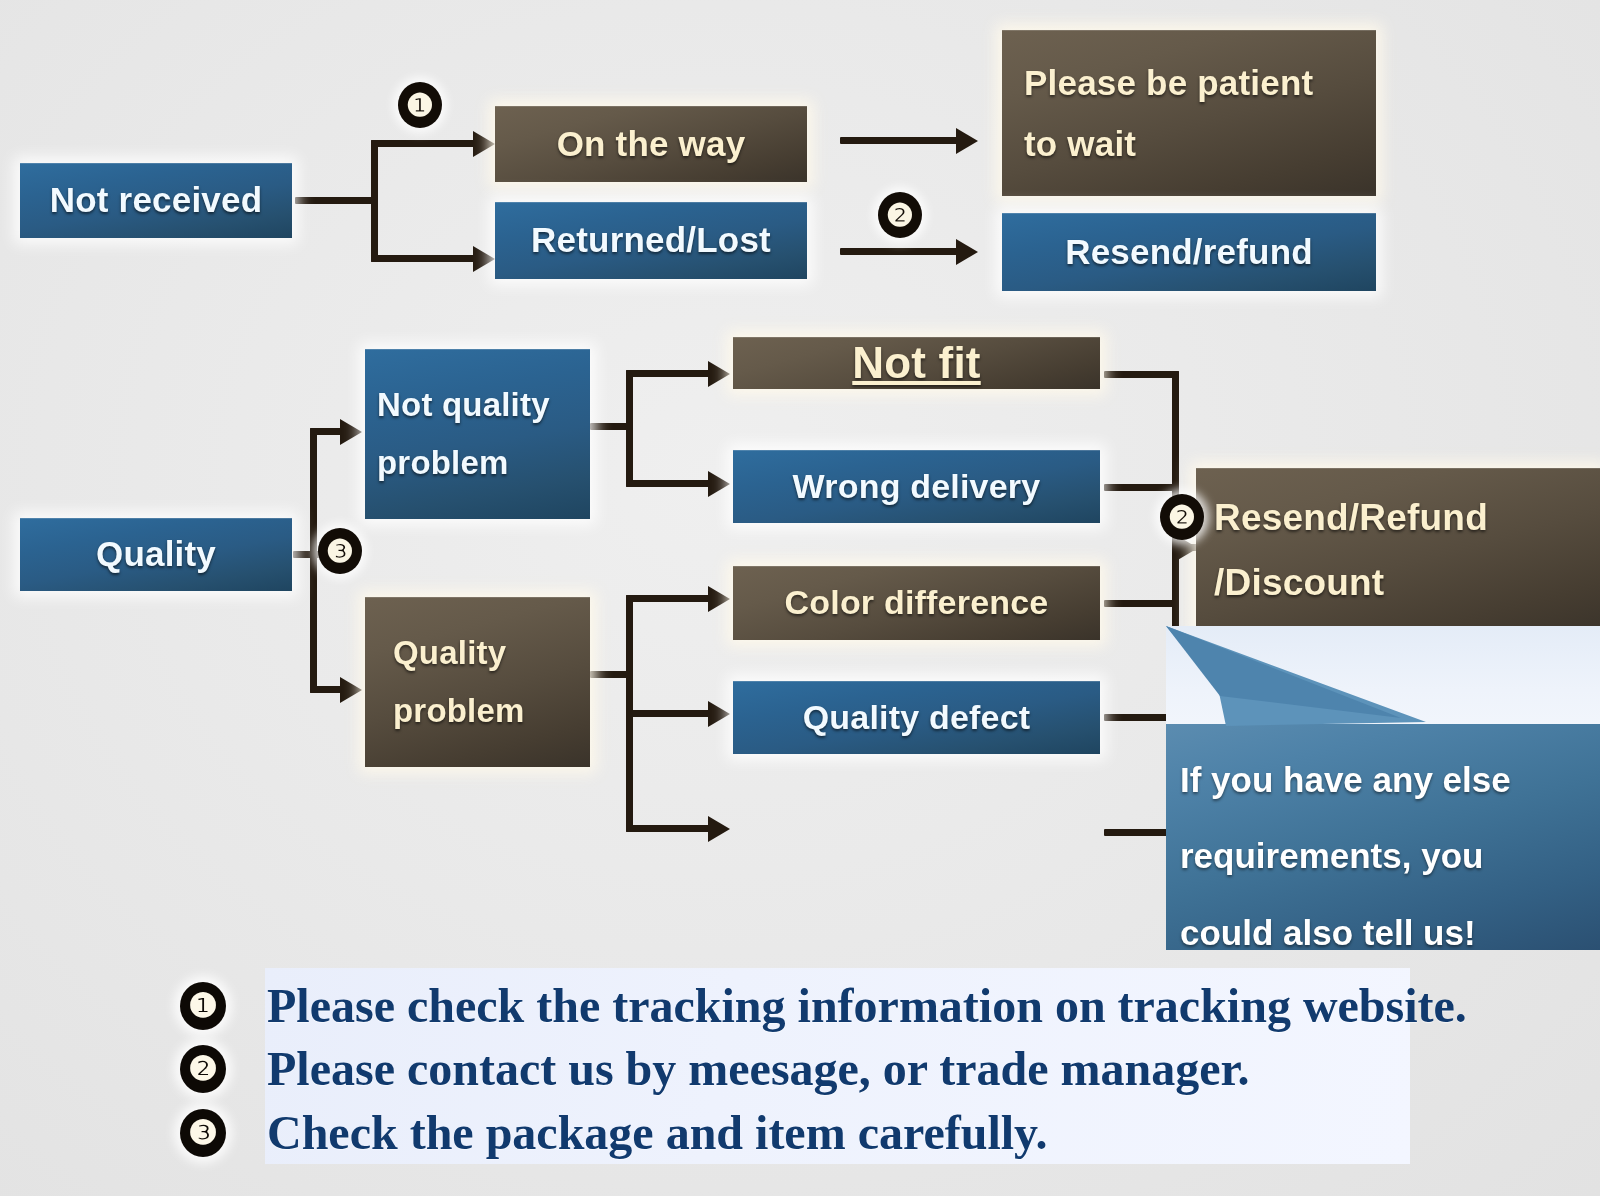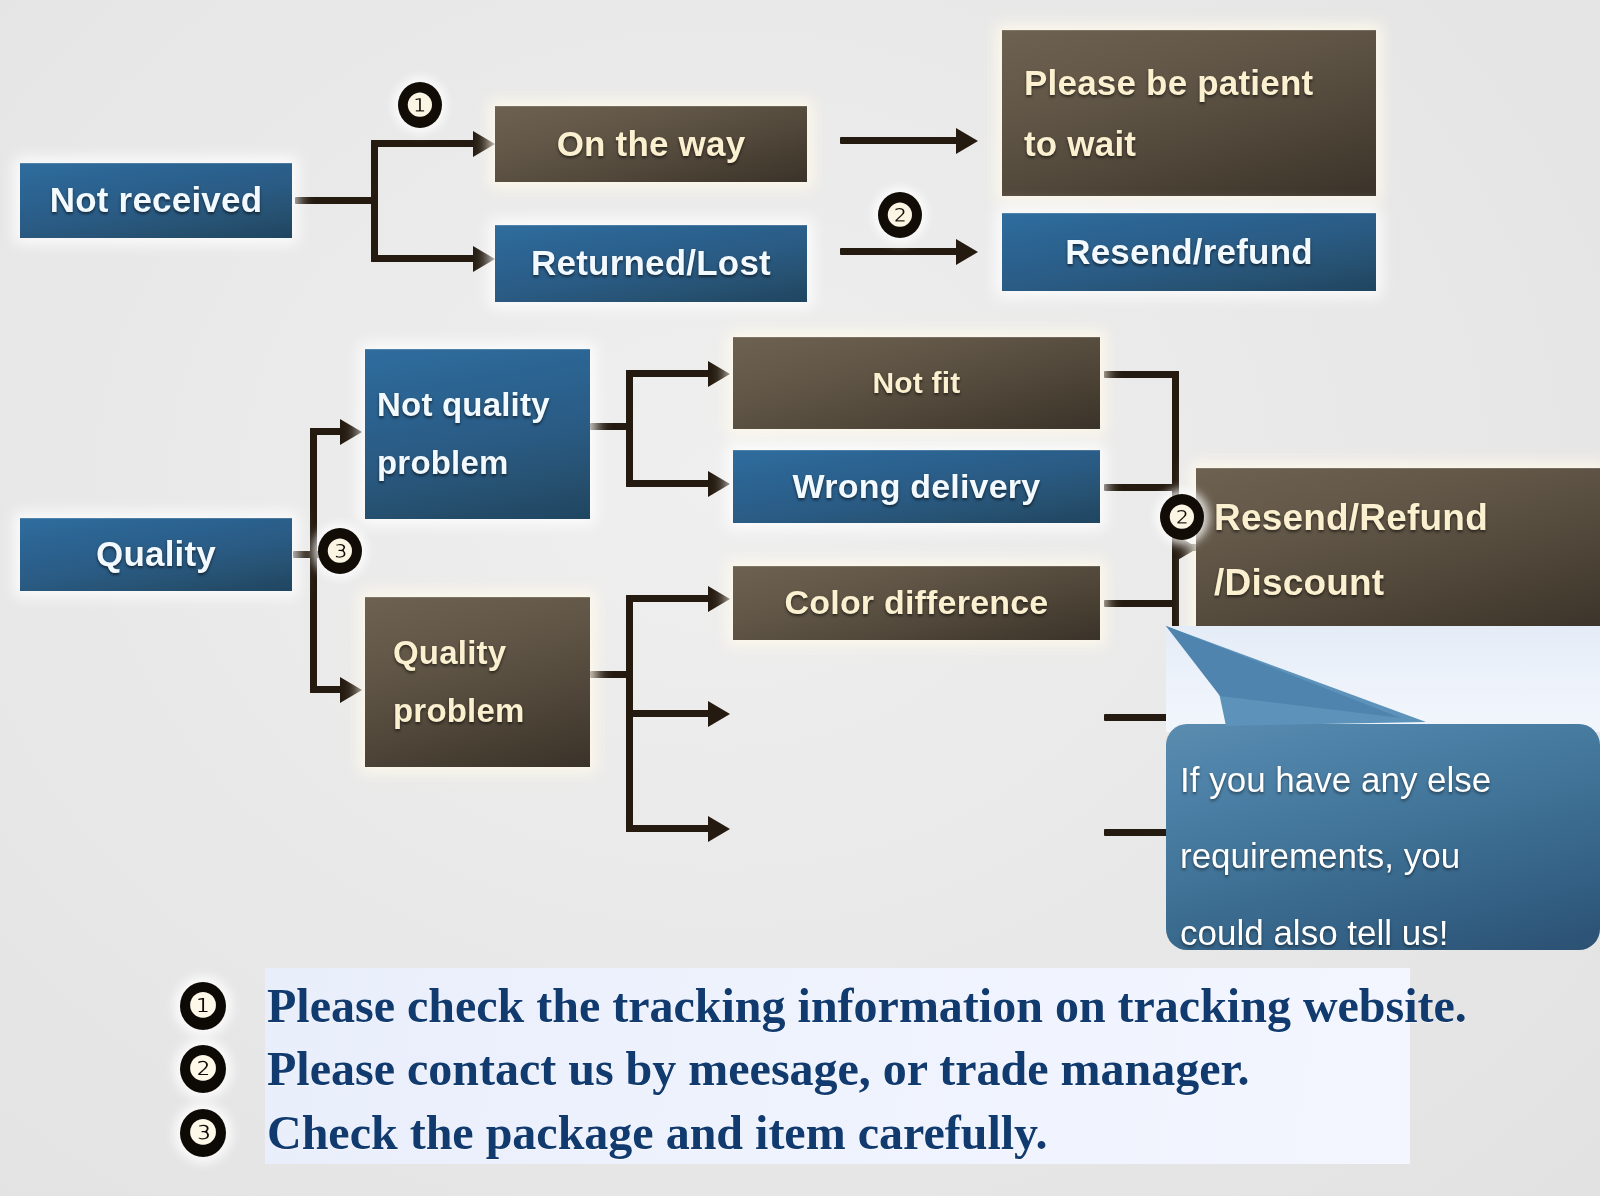--- a/index.html
+++ b/index.html
@@ -80,25 +80,24 @@
     box-shadow: 0 0 10px 5px rgba(255,255,255,0.8);
   }
 
   
   #callout-wrap { position: absolute; z-index: 7; }
   .callout-body {
     position: absolute;
     box-sizing: border-box;
     background: linear-gradient(165deg, #5b8cb0 0%, #4e82a8 20%, #3f7296 50%, #336084 78%, #2b5072 100%);
     color: #ffffff;
-    font-weight: normal;
+    font-weight: bold;
     text-shadow: 0 2px 3px rgba(0,0,0,0.45);
     padding: 18px 0 14px 14px;
     line-height: 2.18;
-    border-radius: 21px;
   }
   .callout-tail {
     position: absolute;
     z-index: 8;
   }
 
   
   #legend-panel {
     position: absolute;
     background: linear-gradient(100deg, #e9eefb 0%, #eef2fd 40%, #f3f6ff 100%);
@@ -152,21 +151,21 @@
 
   <div class="ln h" style="left:371px; top:255px; width:108px;"></div>
   <div class="arrowhead" style="left:473px; top:246px;"></div>
 
   <div class="marker" style="left:398px; top:82px;">❶</div>
 
   <div class="node brown ctr" style="left:495px; top:106px; width:312px; height:76px; font-size:35px;">
     <span class="txt">On the way</span>
   </div>
 
-  <div class="node blue ctr" style="left:495px; top:225px; width:312px; height:77px; font-size:35px;">
+  <div class="node blue ctr" style="left:495px; top:202px; width:312px; height:77px; font-size:35px;">
     <span class="txt">Returned/Lost</span>
   </div>
 
   <div class="ln h" style="left:840px; top:137px; width:122px;"></div>
   <div class="arrowhead" style="left:956px; top:128px;"></div>
 
   <div class="marker" style="left:878px; top:192px;">❷</div>
 
   <div class="ln h" style="left:840px; top:248px; width:122px;"></div>
   <div class="arrowhead" style="left:956px; top:239px;"></div>
@@ -218,32 +217,35 @@
 
   <div class="ln h" style="left:590px; top:671px; width:42px;"></div>
   <div class="ln v" style="left:626px; top:595px; height:237px;"></div>
   <div class="ln h" style="left:626px; top:595px; width:88px;"></div>
   <div class="arrowhead" style="left:708px; top:586px;"></div>
   <div class="ln h" style="left:626px; top:710px; width:88px;"></div>
   <div class="arrowhead" style="left:708px; top:701px;"></div>
   <div class="ln h" style="left:626px; top:825px; width:88px;"></div>
   <div class="arrowhead" style="left:708px; top:816px;"></div>
 
-  <div class="node brown ctr" style="left:733px; top:337px; width:367px; height:92px; font-size:30px;">
+  <div class="node brown ctr" style="left:733px; top:337px; width:367px; height:52px; font-size:44px;text-decoration:underline;">
     <span class="txt">Not fit</span>
   </div>
 
   <div class="node blue ctr" style="left:733px; top:450px; width:367px; height:73px; font-size:34px;">
     <span class="txt">Wrong delivery</span>
   </div>
 
   <div class="node brown ctr" style="left:733px; top:566px; width:367px; height:74px; font-size:34px;">
     <span class="txt">Color difference</span>
   </div>
 
+  <div class="node blue ctr" style="left:733px; top:681px; width:367px; height:73px; font-size:34px;">
+    <span class="txt">Quality defect</span>
+  </div>
 
 
   <div class="ln v" style="left:1172px; top:371px; height:465px;"></div>
   <div class="ln h" style="left:1104px; top:371px; width:75px;"></div>
   <div class="ln h" style="left:1104px; top:484px; width:75px;"></div>
   <div class="ln h" style="left:1104px; top:600px; width:75px;"></div>
   <div class="ln h" style="left:1104px; top:714px; width:75px;"></div>
   <div class="ln h" style="left:1104px; top:829px; width:75px;"></div>
 
   <div class="ln h" style="left:1172px; top:544px; width:38px;"></div>

